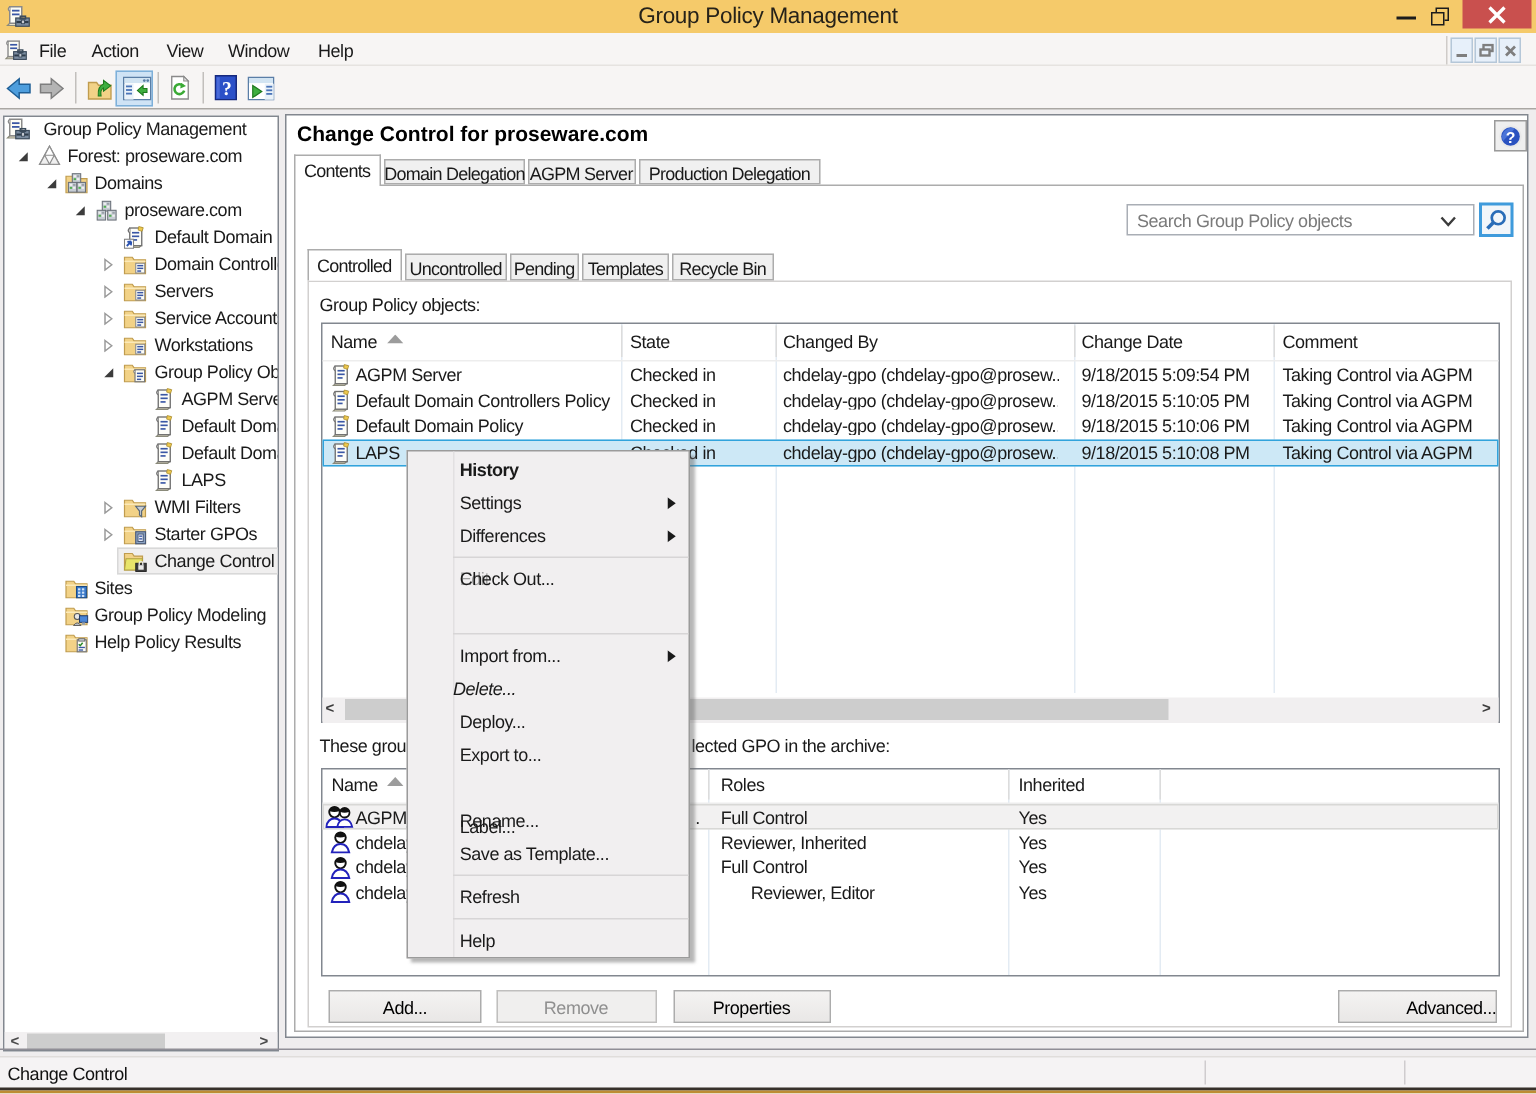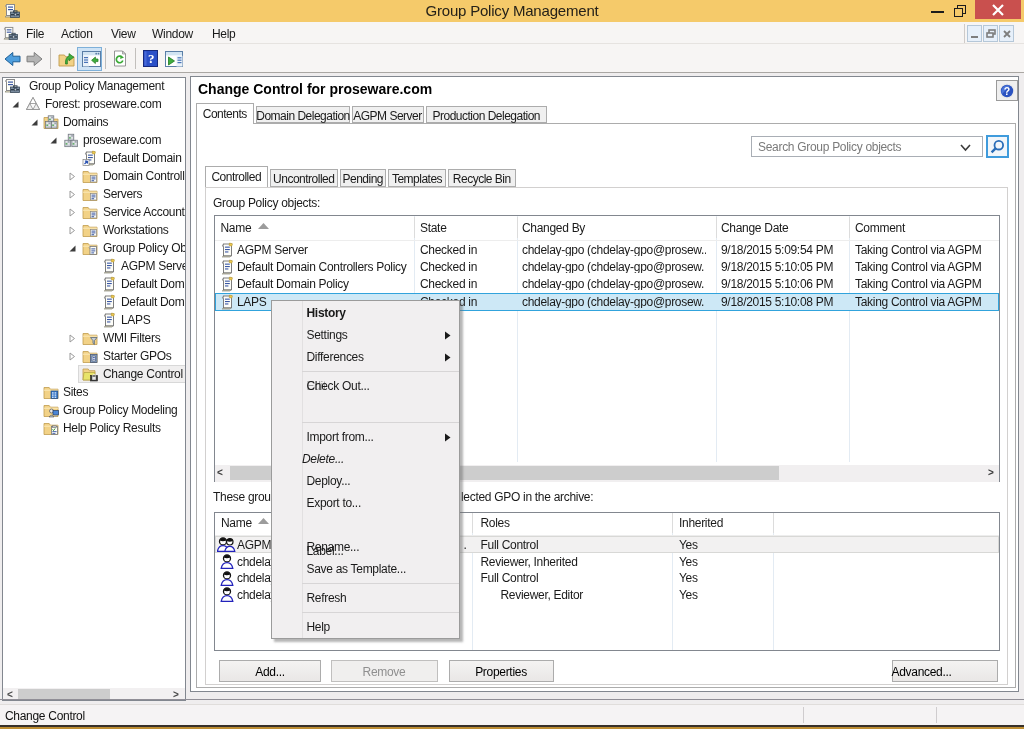--- a/index.html
+++ b/index.html
@@ -607,21 +607,21 @@
 <div class="t" style="left:480.5px;top:588.5px;margin-left:20px;">Reviewer, Editor</div>
 <div class="t" style="left:679px;top:588.5px;">Yes</div>
 <div class="t" style="left:463.5px;top:538.5px;">.</div>
 <div class="a" style="left:219px;top:659.5px;width:102px;height:22px;background:linear-gradient(#f4f3f2,#e9e7e6);border:1px solid #acacac"></div>
 <div class="t" style="left:219px;top:665.5px;width:102px;text-align:center;color:#000">Add...</div>
 <div class="a" style="left:330.5px;top:659.5px;width:107px;height:22px;background:#f0efee;border:1px solid #c0bfbe"></div>
 <div class="t" style="left:330.5px;top:665.5px;width:107px;text-align:center;color:#8f8f8f">Remove</div>
 <div class="a" style="left:448.5px;top:659.5px;width:105px;height:22px;background:linear-gradient(#f4f3f2,#e9e7e6);border:1px solid #acacac"></div>
 <div class="t" style="left:448.5px;top:665.5px;width:105px;text-align:center;color:#000">Properties</div>
 <div class="a" style="left:891.5px;top:659.5px;width:106px;height:22px;background:linear-gradient(#f4f3f2,#e9e7e6);border:1px solid #acacac"></div>
-<div class="t" style="left:891.5px;top:665.5px;width:106px;text-align:left;color:#000">Advanced...</div>
+<div class="t" style="left:891.5px;top:665.5px;width:106px;text-align:right;color:#000">Advanced...</div>
 <div class="a" style="left:414px;top:217px;width:1px;height:21px;background:#dcdcdc"></div>
 <div class="a" style="left:517px;top:217px;width:1px;height:21px;background:#dcdcdc"></div>
 <div class="a" style="left:715.5px;top:217px;width:1px;height:21px;background:#dcdcdc"></div>
 <div class="a" style="left:849px;top:217px;width:1px;height:21px;background:#dcdcdc"></div>
 <div class="a" style="left:472.3px;top:513px;width:1px;height:20px;background:#dcdcdc"></div>
 <div class="a" style="left:672px;top:513px;width:1px;height:20px;background:#dcdcdc"></div>
 <div class="a" style="left:773.4px;top:513px;width:1px;height:20px;background:#dcdcdc"></div>
 
 <div class="a" id="ctxmenu">
 <div class="a" style="left:271px;top:299.5px;width:188.5px;height:339px;background:#f1eff0;border:1px solid #9b9b9b;box-shadow:3px 3px 2px rgba(110,110,110,0.5)"></div>

